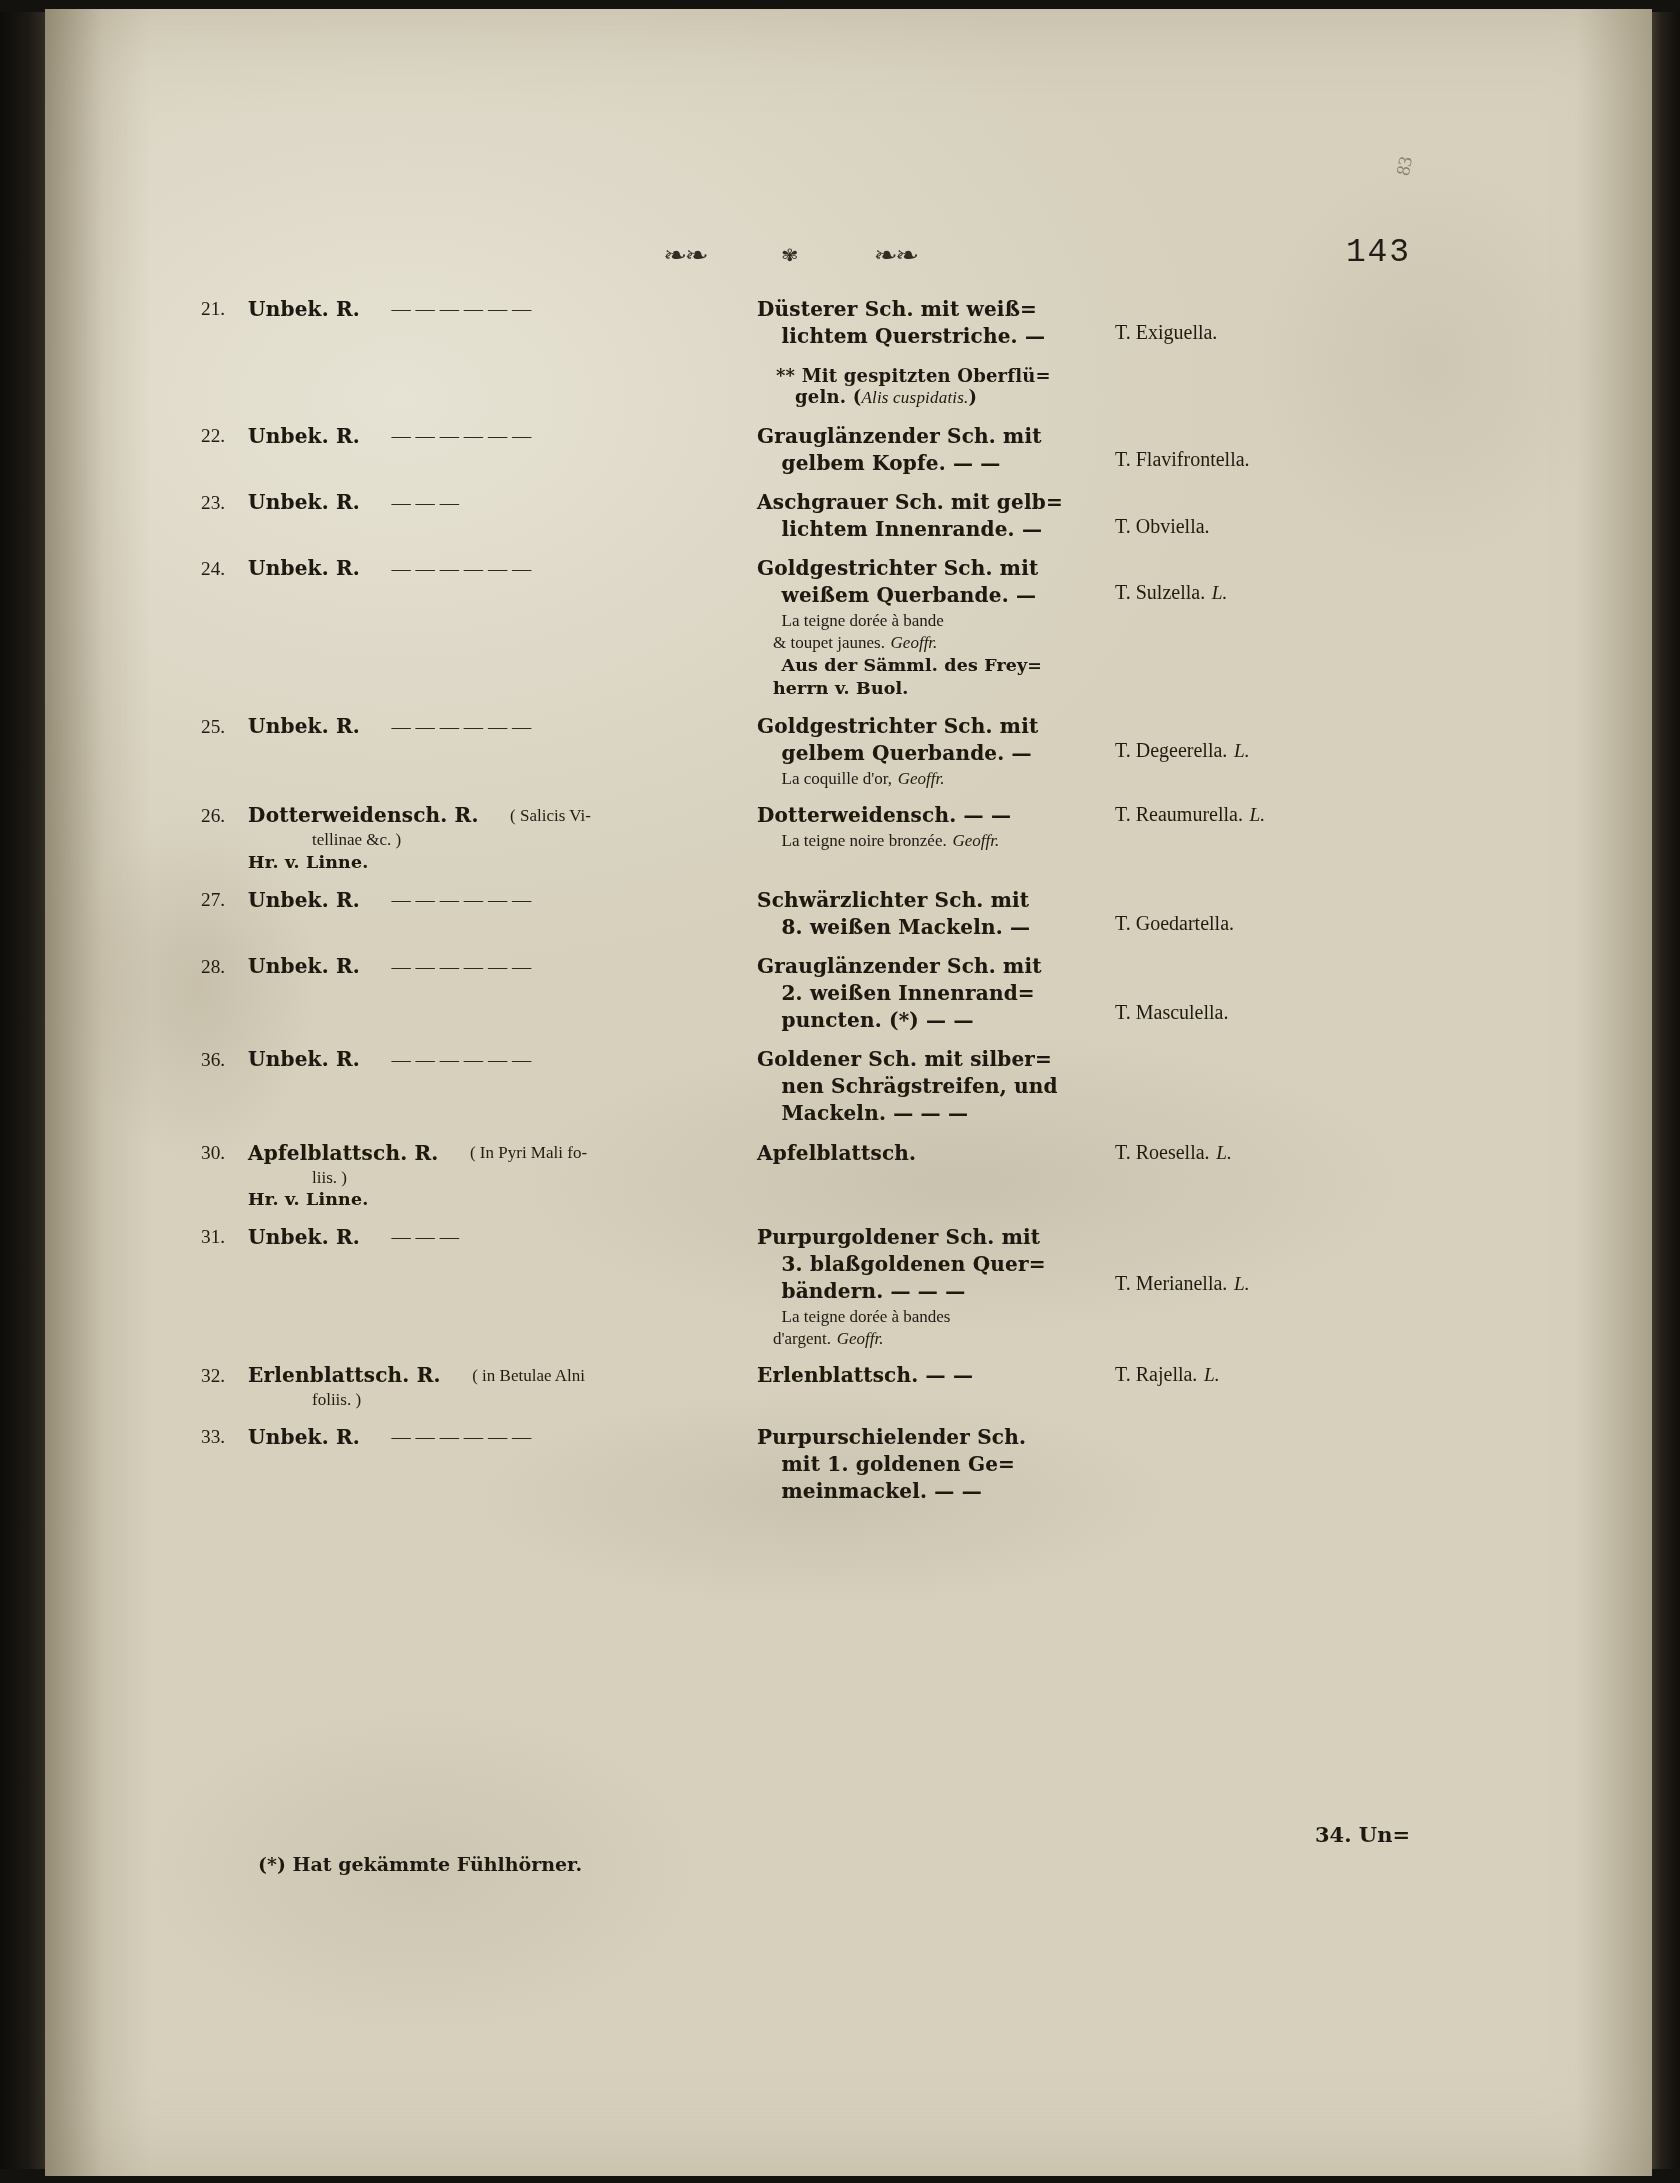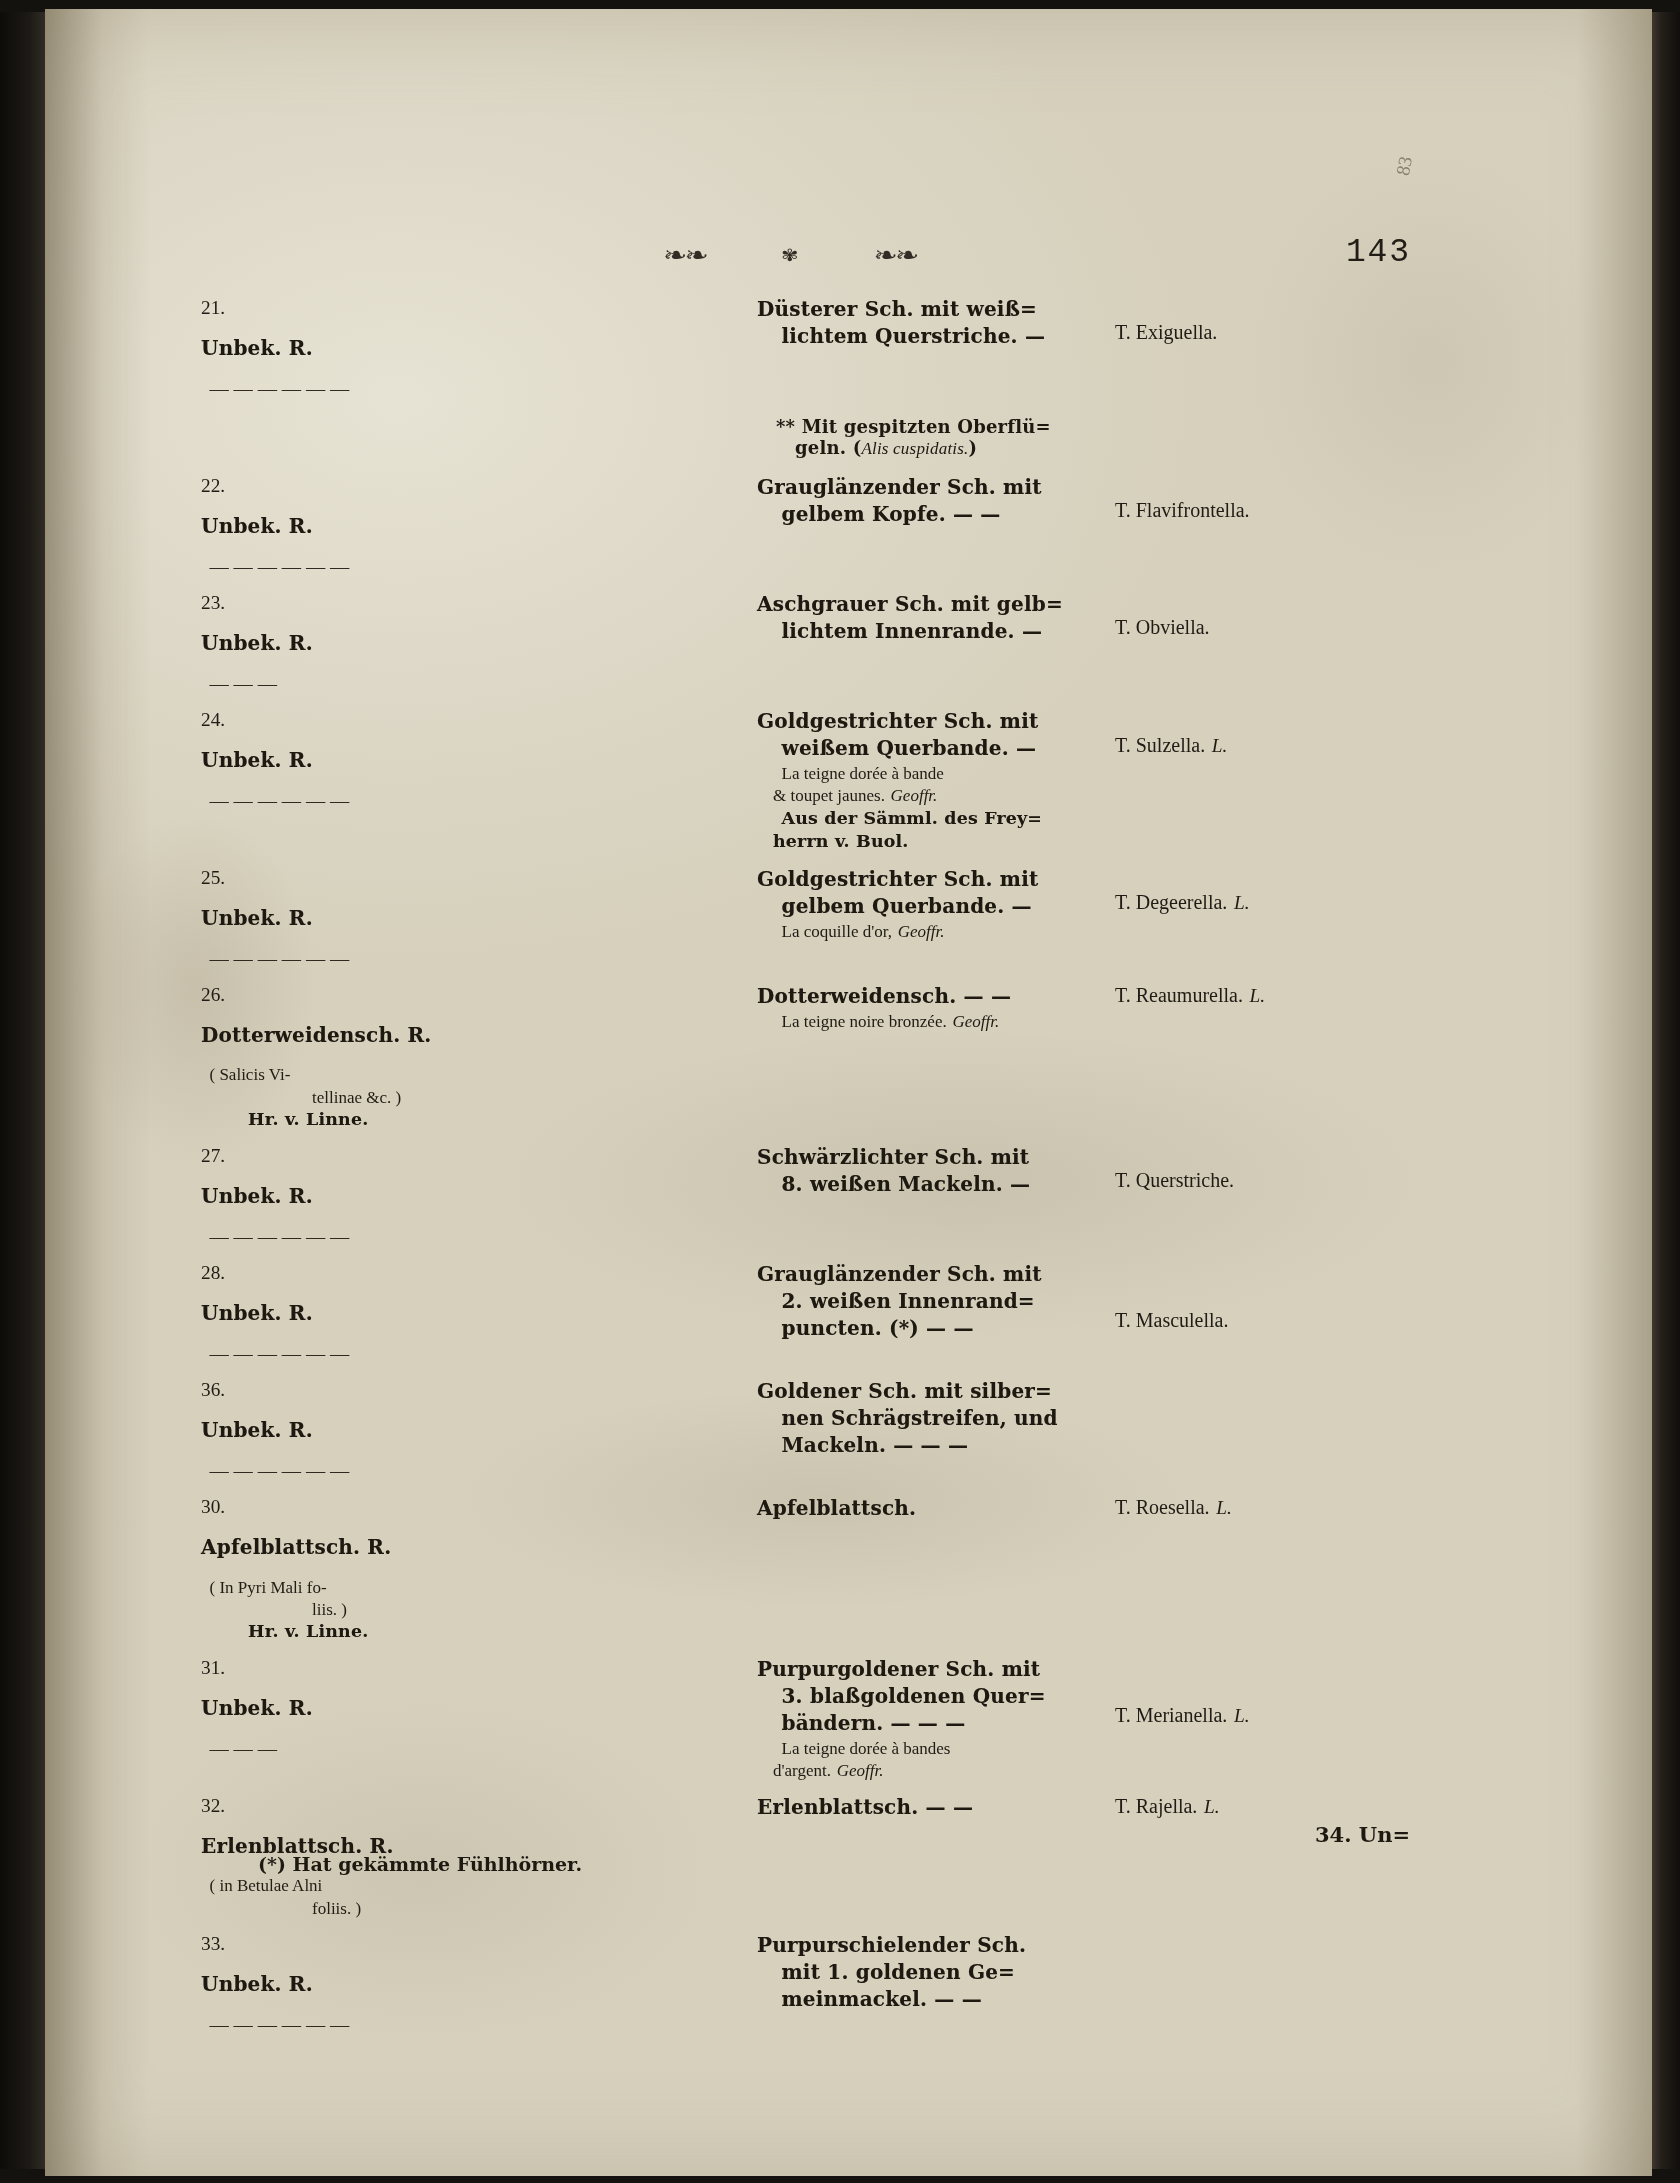--- a/index.html
+++ b/index.html
@@ -172,23 +172,22 @@
 
   .num {
     font-family: "Liberation Serif", serif;
     font-size: 19.3px;
     color: #201b14;
     white-space: nowrap;
   }
 
   .left-line {
     display: flex;
-    align-items: flex-start;
-    gap: 17px;
-    flex-direction: column;
+    align-items: center;
+    gap: 23px;
   }
   .dashes {
     font-family: "Liberation Serif", serif;
     font-size: 19.3px;
     letter-spacing: 0;
     color: #241e16;
     white-space: nowrap;
     margin-left: 8.5px;
   }
   .latin-paren {
@@ -412,21 +411,21 @@
                 <span class="num">27.</span>
                 <span class="fraktur">Unbek. R.</span>
                 <span class="dashes">—  —  —  —  —  —</span>
               </div>
             </div>
             <div class="col-mid">
               <div class="fraktur">Schwärzlichter Sch. mit</div>
               <div class="fraktur mid-sub">8. weißen Mackeln.  —</div>
             </div>
             <div class="col-right right-pad-1">
-              <div class="right-name">T. Querstriche.</div>
+              <div class="right-name">T. Goedartella.</div>
             </div>
           </div>
           <div class="entry">
             <div class="col-left">
               <div class="left-line">
                 <span class="num">28.</span>
                 <span class="fraktur">Unbek. R.</span>
                 <span class="dashes">—  —  —  —  —  —</span>
               </div>
             </div>

